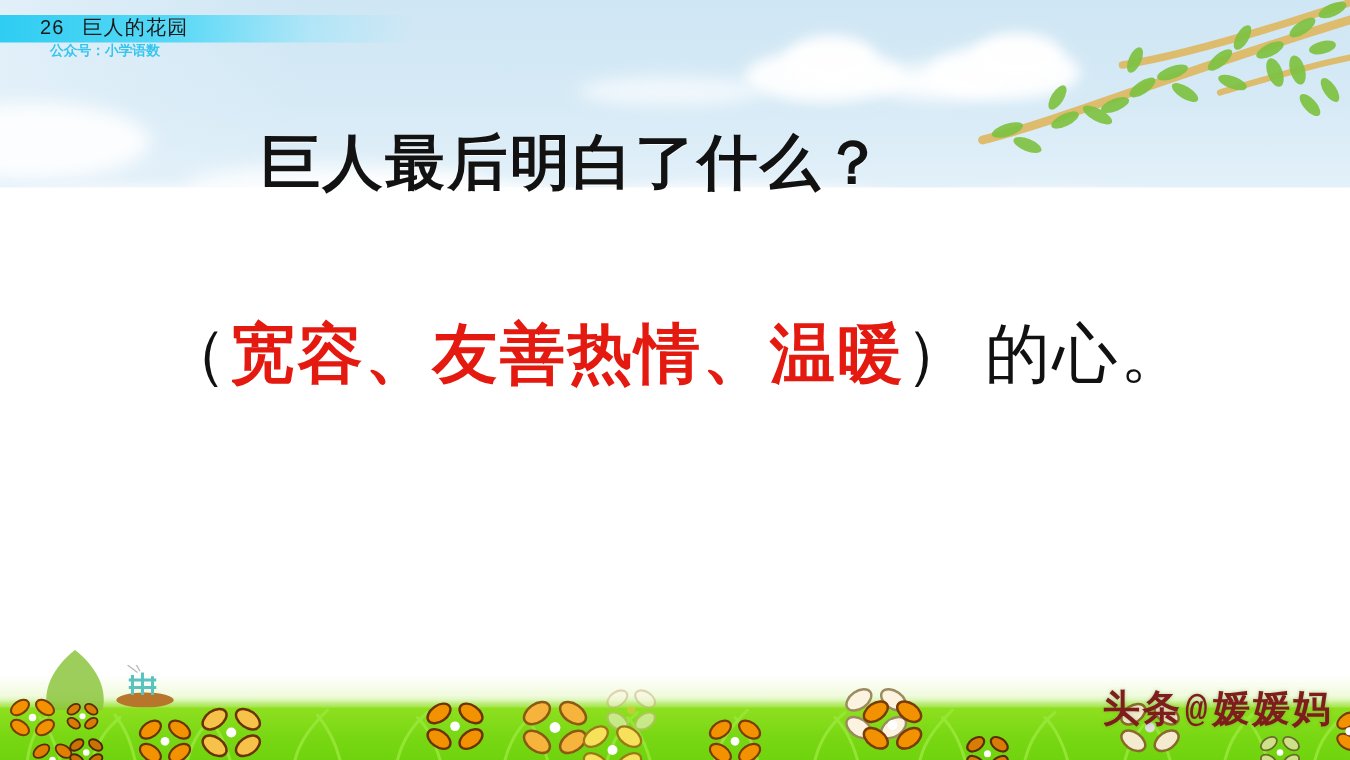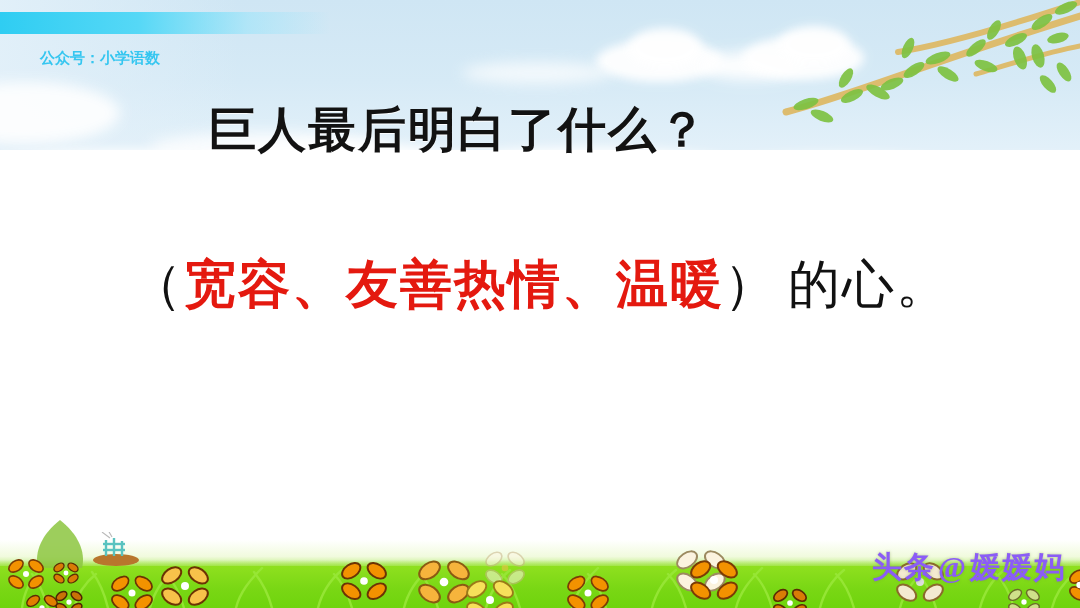--- a/index.html
+++ b/index.html
@@ -49,21 +49,21 @@
   }
   .header-title{
     position:absolute;left:32px;top:11px;height:24px;line-height:24px;
     font-family:"Liberation Sans","DejaVu Sans",sans-serif;
     font-size:16px;color:#1a1a1a;letter-spacing:1px;white-space:nowrap;
   }
   .header-title .num{margin-right:14px;}
   .header-sub{
     position:absolute;left:40px;top:33px;height:17px;line-height:17px;
     font-family:"Liberation Sans","DejaVu Sans",sans-serif;
-    font-size:15px;font-weight:bold;color:#35c6f0;white-space:nowrap;margin-top:16px;
+    font-size:11px;font-weight:bold;color:#35c6f0;white-space:nowrap;
   }
 
   
   .question{
     position:absolute;left:0;top:98px;width:916px;text-align:center;
     font-family:"Liberation Serif","DejaVu Serif",serif;
     font-size:48px;font-weight:bold;color:#121212;letter-spacing:2px;
     text-shadow:0 1px 0 rgba(255,255,255,.8);
   }
   .answer{
@@ -96,22 +96,22 @@
 
   
   .flower{position:absolute;}
 
   
   .wm-logo{
     position:absolute;right:12px;bottom:34px;width:190px;height:66px;opacity:.45;
   }
   .wm-text{
     position:absolute;right:14px;bottom:20px;
-    font-family:Liberation Serif, serif;
-    font-size:30px;font-weight:bold;color:#8b5cf6;letter-spacing:2px;
+    font-family:Liberation Mono, monospace;
+    font-size:30px;font-weight:bold;color:#7f1d1d;letter-spacing:2px;
     text-shadow:0 0 3px rgba(110,140,60,.45);white-space:nowrap;
   }
   .wm-text .at{margin:0 2px;}
 </style>
 </head>
 <body>
 
 <div class="slide">
 
   <div class="sky"></div>
@@ -164,20 +164,23 @@
         <ellipse cx="262" cy="22" rx="12" ry="5" transform="rotate(-34 262 22)"></ellipse>
         <ellipse cx="278" cy="38" rx="11" ry="5" transform="rotate(-14 278 38)"></ellipse>
         <ellipse cx="286" cy="8" rx="12" ry="5" transform="rotate(-24 286 8)"></ellipse>
         <ellipse cx="284" cy="72" rx="11" ry="5" transform="rotate(56 284 72)"></ellipse>
         <ellipse cx="268" cy="84" rx="11" ry="5" transform="rotate(48 268 84)"></ellipse>
       </g>
     </svg>
   </div>
 
   <div class="header-bar"></div>
+  <div class="header-title">
+    <span class="num">26</span><span>巨人的花园</span>
+  </div>
   <div class="header-sub">公众号：小学语数</div>
 
   <div class="question">巨人最后明白了什么？</div>
 
   <div class="answer">
     <div class="line2">
       <span class="paren">（</span><span class="red">宽容、友善热情、温暖</span><span class="paren">）</span><span class="tail">的心。</span>
     </div>
   </div>
 

